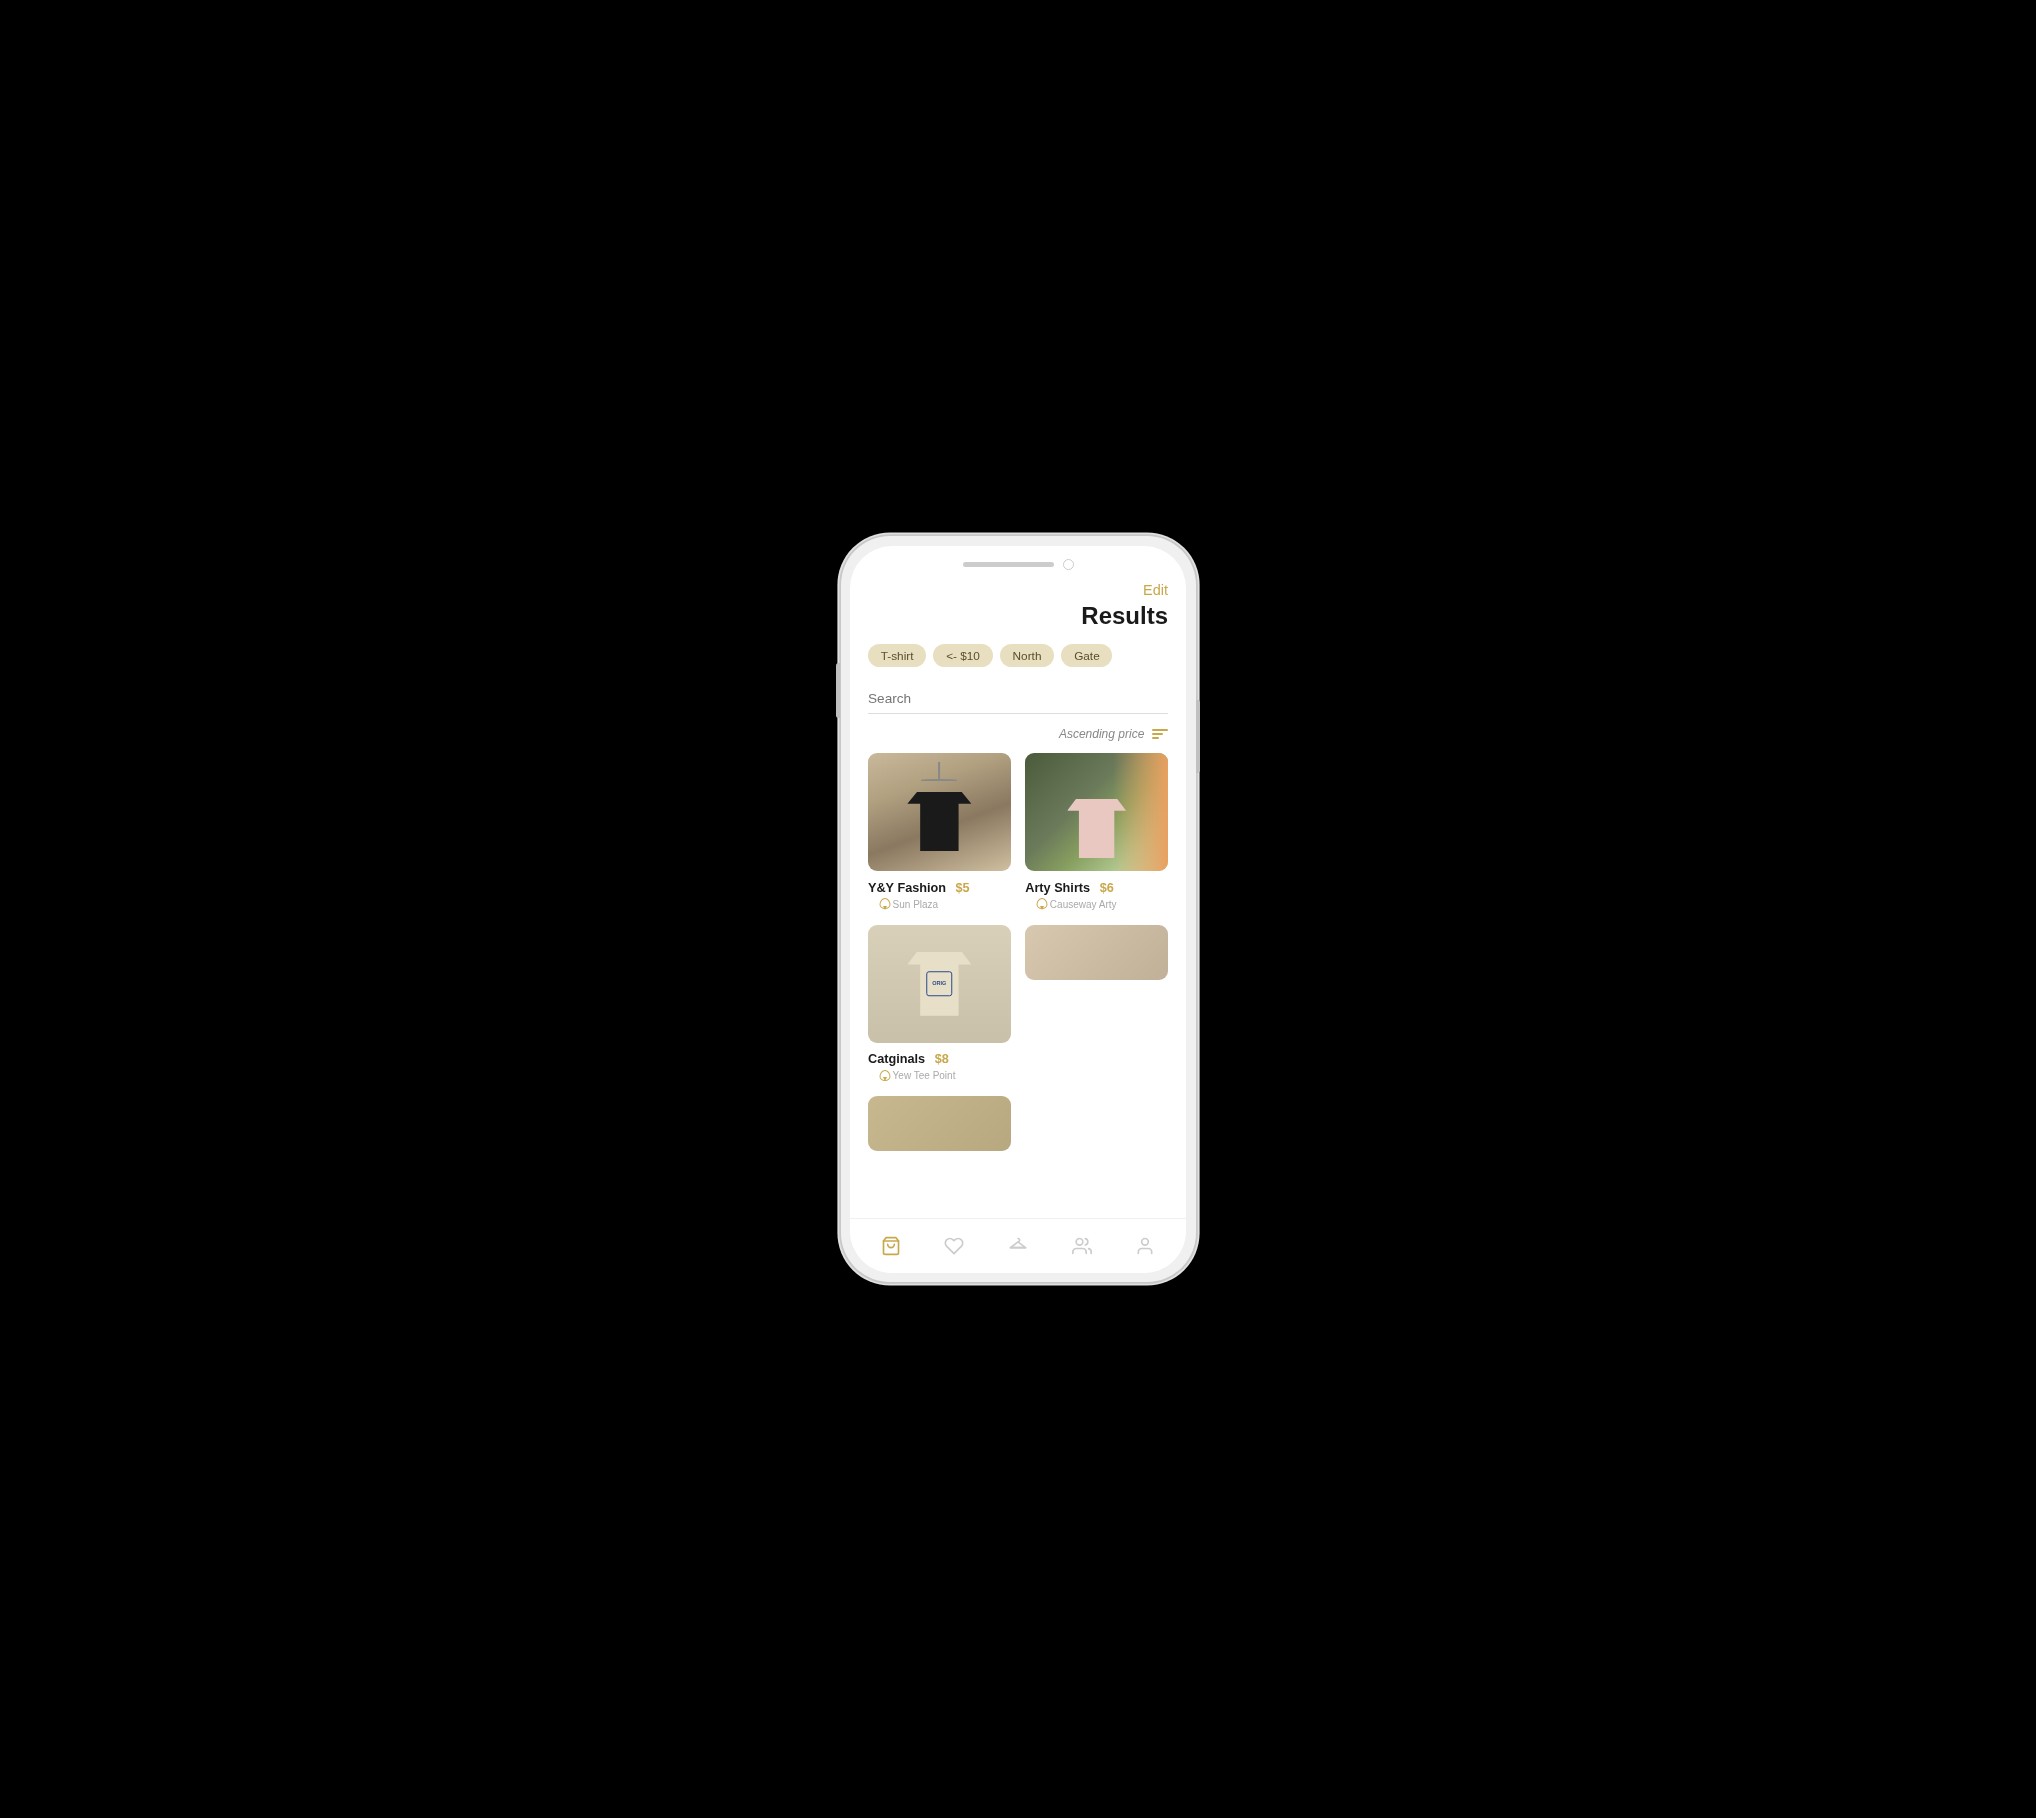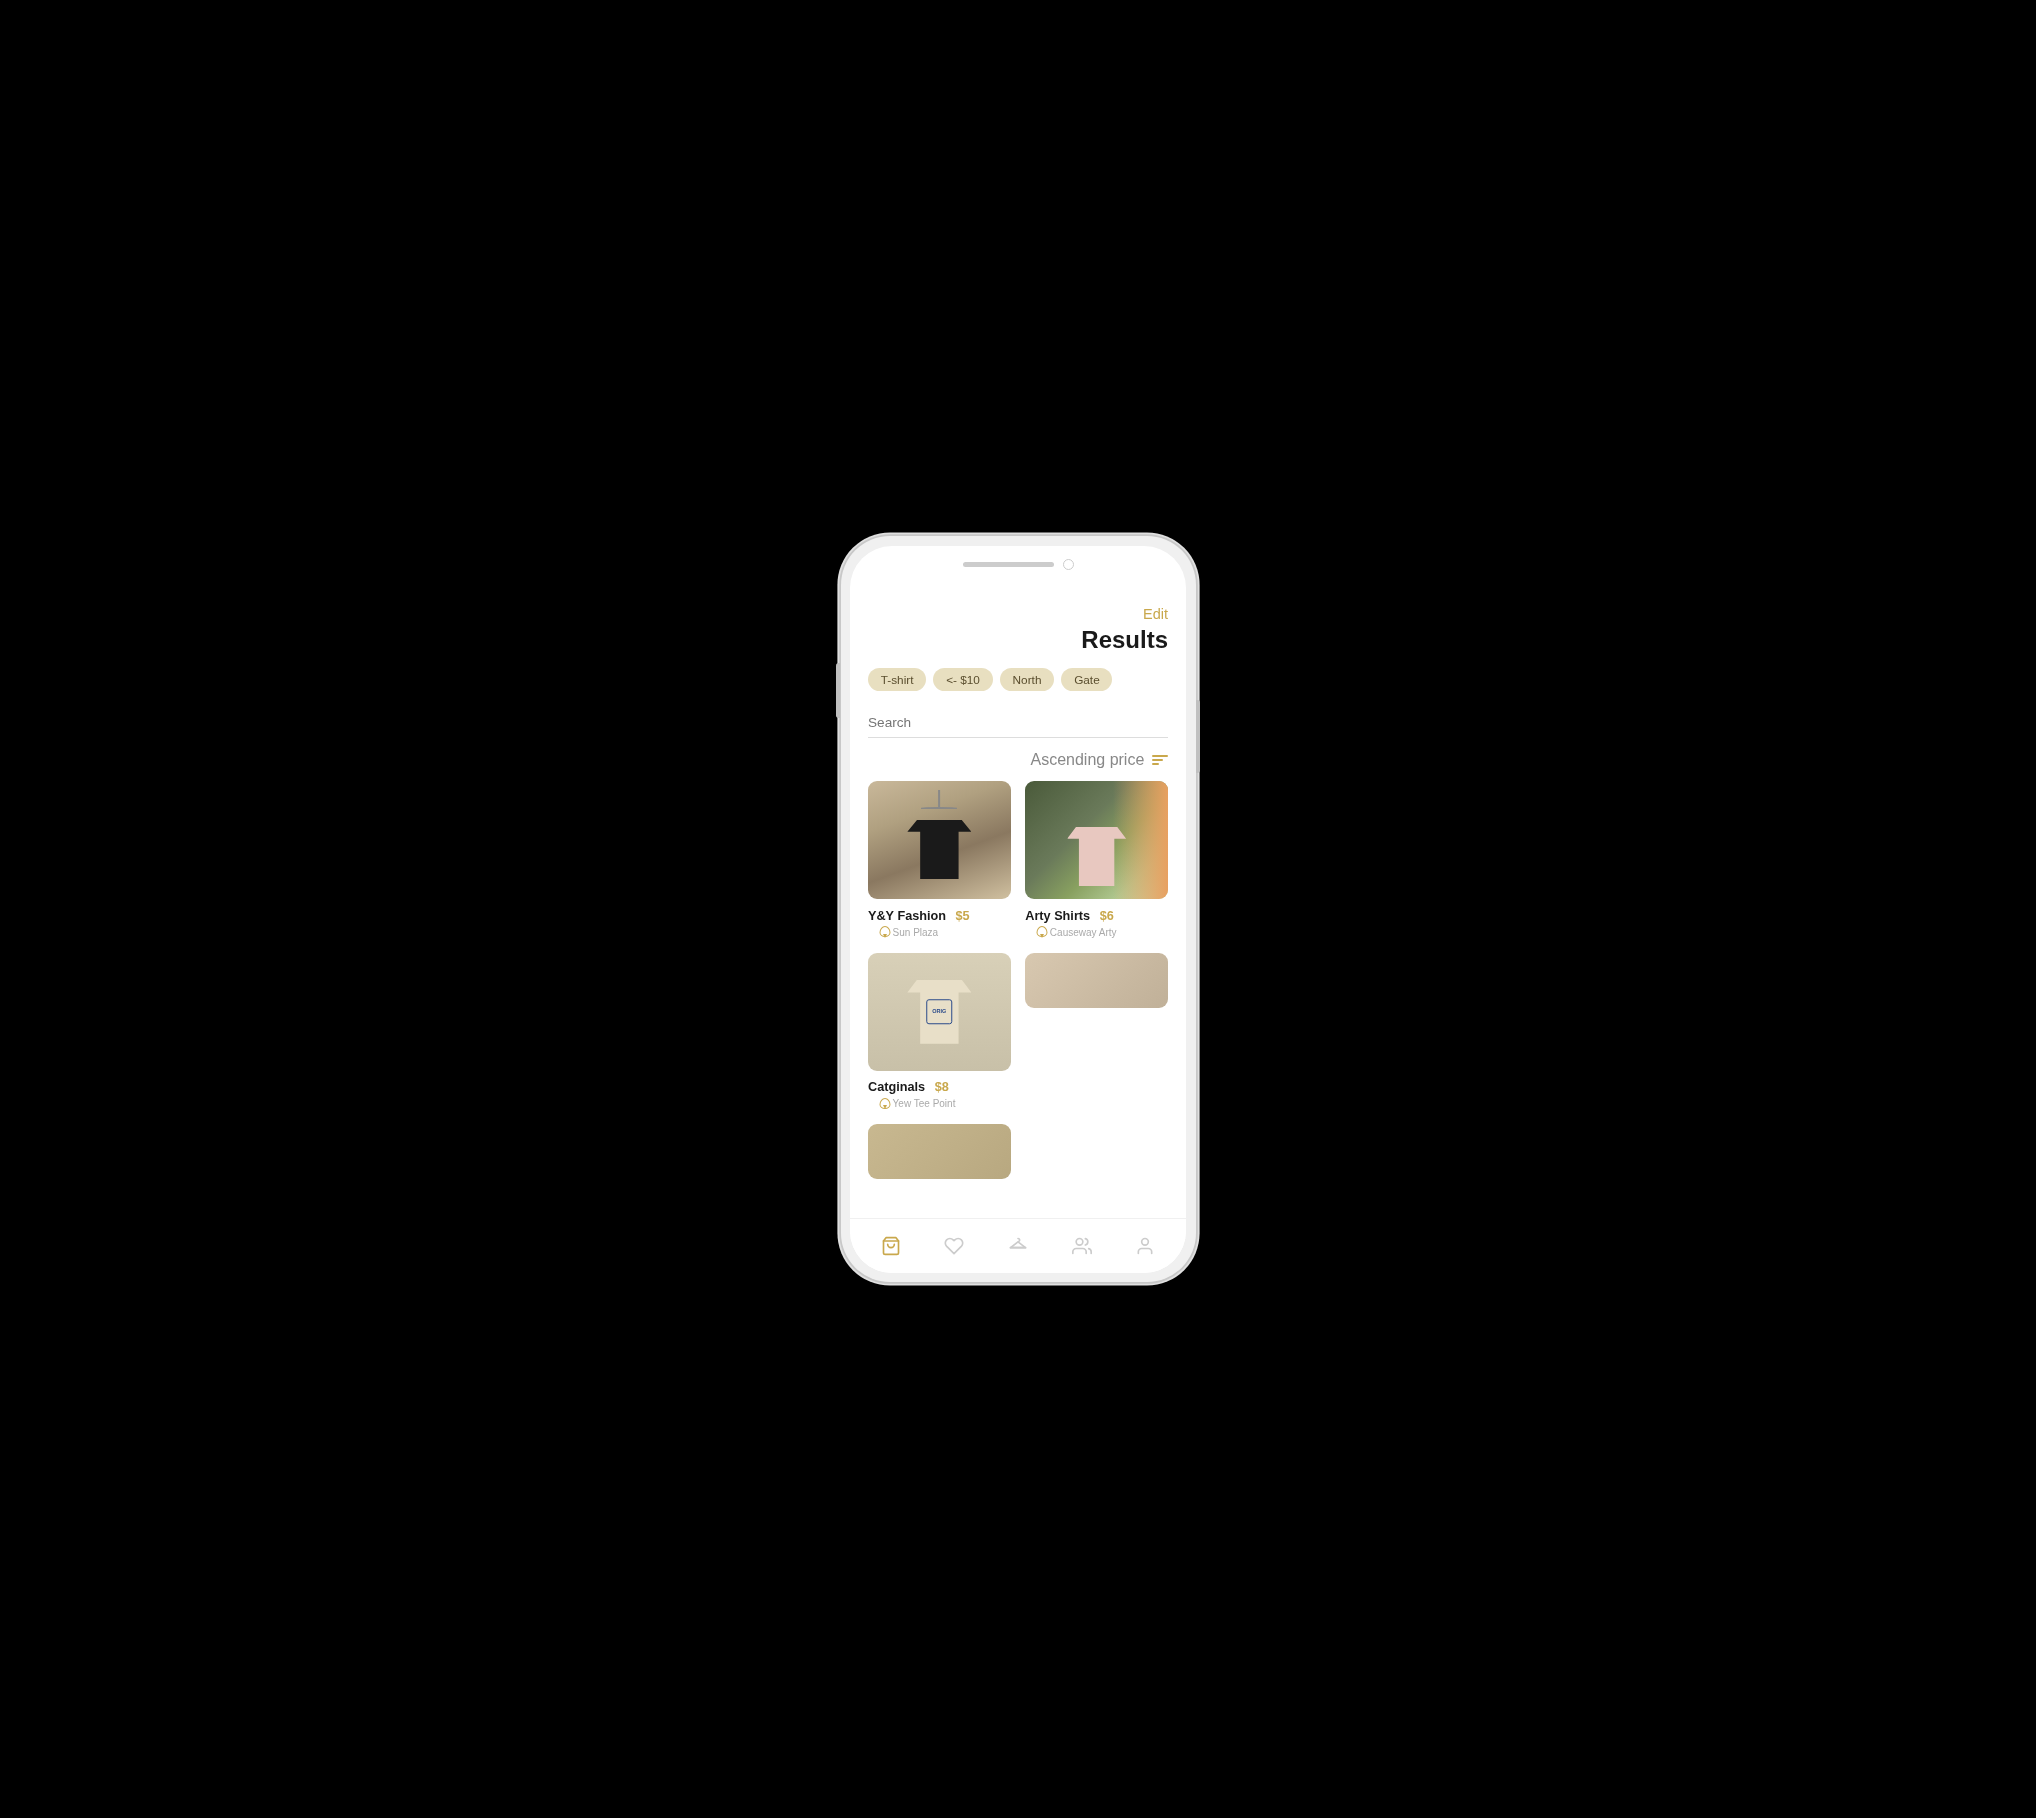--- a/index.html
+++ b/index.html
@@ -84,21 +84,20 @@
       border-radius: 0 2.7px 2.7px 0;
     }
 
     
     .screen-content {
       flex: 1;
       overflow-y: auto;
       overflow-x: hidden;
       padding: 0 18px 9px;
       scrollbar-width: none;
-      margin-top: 24px;
     }
     .screen-content::-webkit-scrollbar { display: none; }
 
     
     .edit-row {
       display: flex;
       justify-content: flex-end;
       padding: 5.5px 0 3.6px;
     }
     .edit-btn {
@@ -153,22 +152,23 @@
 
     
     .sort-row {
       display: flex;
       justify-content: flex-end;
       align-items: center;
       gap: 7.3px;
       margin-bottom: 12.7px;
     }
     .sort-label {
-      font-size: 16px;
+      font-size: 12px;
       color: #888;
+      font-style: italic;
     }
     .sort-icon {
       display: flex;
       flex-direction: column;
       gap: 2.3px;
       cursor: pointer;
     }
     .sort-icon span {
       display: block;
       height: 1.8px;

